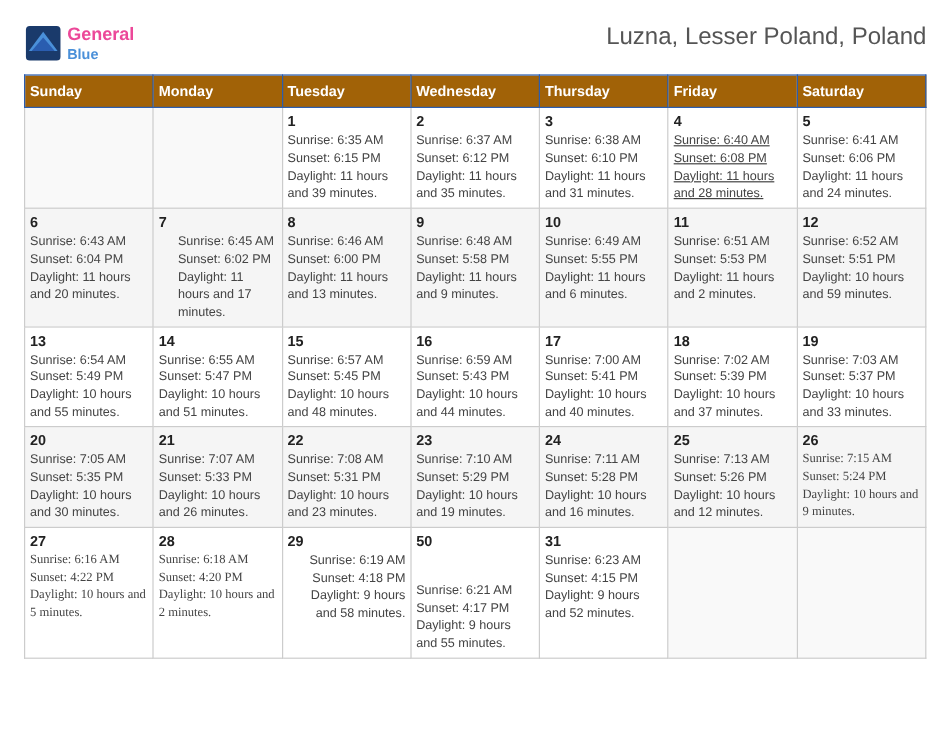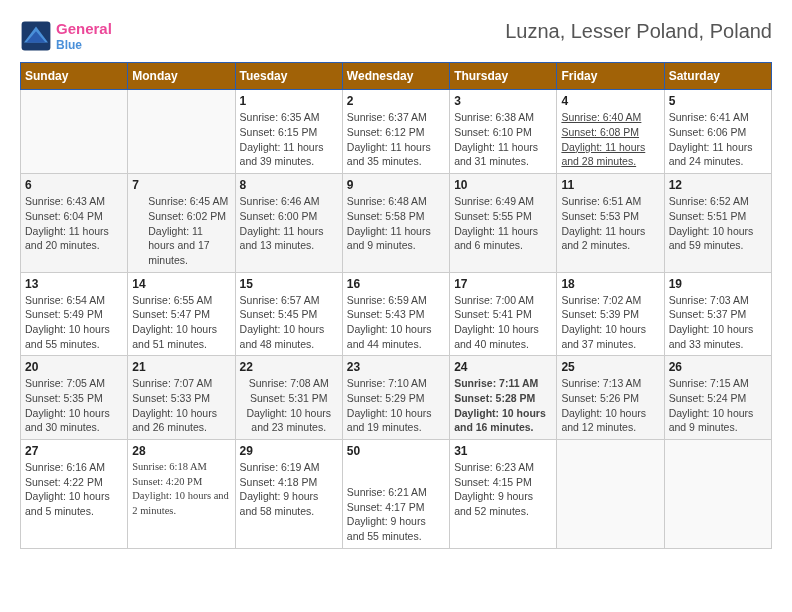--- a/index.html
+++ b/index.html
@@ -242,65 +242,65 @@
 Daylight: 10 hours and 30 minutes.</div>
         </td>
         <td>
           <div class="day-number">21</div>
           <div class="day-info" style="white-space: pre-line;">Sunrise: 7:07 AM
 Sunset: 5:33 PM
 Daylight: 10 hours and 26 minutes.</div>
         </td>
         <td>
           <div class="day-number">22</div>
-          <div class="day-info" style="white-space: pre-line; text-align: center;">Sunrise: 7:08 AM
+          <div class="day-info" style="white-space: pre-line;">Sunrise: 7:08 AM
 Sunset: 5:31 PM
 Daylight: 10 hours and 23 minutes.</div>
         </td>
         <td>
           <div class="day-number">23</div>
           <div class="day-info" style="white-space: pre-line;">Sunrise: 7:10 AM
 Sunset: 5:29 PM
 Daylight: 10 hours and 19 minutes.</div>
         </td>
         <td>
           <div class="day-number">24</div>
-          <div class="day-info" style="white-space: pre-line; font-weight: bold;">Sunrise: 7:11 AM
+          <div class="day-info" style="white-space: pre-line;">Sunrise: 7:11 AM
 Sunset: 5:28 PM
 Daylight: 10 hours and 16 minutes.</div>
         </td>
         <td>
           <div class="day-number">25</div>
           <div class="day-info" style="white-space: pre-line;">Sunrise: 7:13 AM
 Sunset: 5:26 PM
 Daylight: 10 hours and 12 minutes.</div>
         </td>
         <td>
           <div class="day-number">26</div>
-          <div class="day-info" style="white-space: pre-line;">Sunrise: 7:15 AM
+          <div class="day-info" style="white-space: pre-line; font-family: Liberation Serif, serif;">Sunrise: 7:15 AM
 Sunset: 5:24 PM
 Daylight: 10 hours and 9 minutes.</div>
         </td>
       </tr>
       <tr>
         <td>
           <div class="day-number">27</div>
-          <div class="day-info" style="white-space: pre-line;">Sunrise: 6:16 AM
+          <div class="day-info" style="white-space: pre-line; font-family: Liberation Serif, serif;">Sunrise: 6:16 AM
 Sunset: 4:22 PM
 Daylight: 10 hours and 5 minutes.</div>
         </td>
         <td>
           <div class="day-number">28</div>
           <div class="day-info" style="white-space: pre-line; font-family: Liberation Serif, serif;">Sunrise: 6:18 AM
 Sunset: 4:20 PM
 Daylight: 10 hours and 2 minutes.</div>
         </td>
         <td>
           <div class="day-number">29</div>
-          <div class="day-info" style="white-space: pre-line;">Sunrise: 6:19 AM
+          <div class="day-info" style="white-space: pre-line; text-align: right;">Sunrise: 6:19 AM
 Sunset: 4:18 PM
 Daylight: 9 hours and 58 minutes.</div>
         </td>
         <td>
           <div class="day-number">50</div>
           <div class="day-info" style="white-space: pre-line; margin-top: 27px;">Sunrise: 6:21 AM
 Sunset: 4:17 PM
 Daylight: 9 hours and 55 minutes.</div>
         </td>
         <td>

